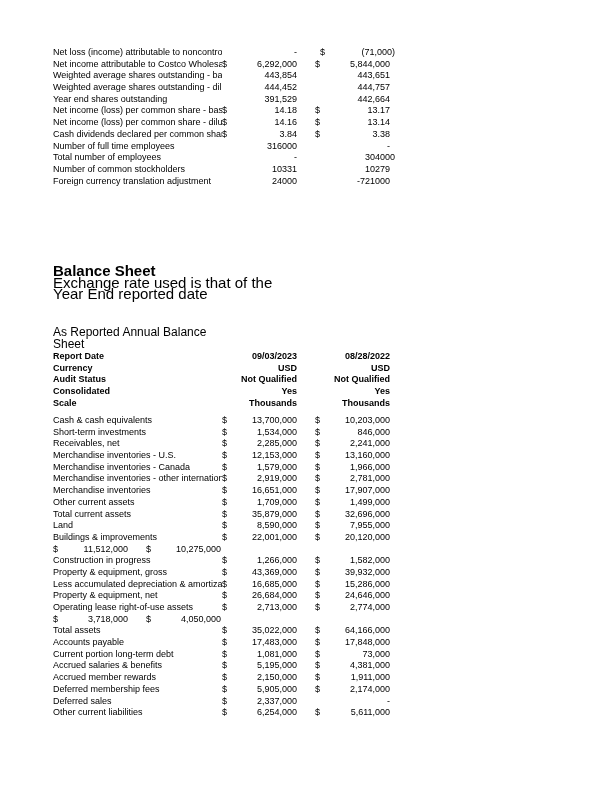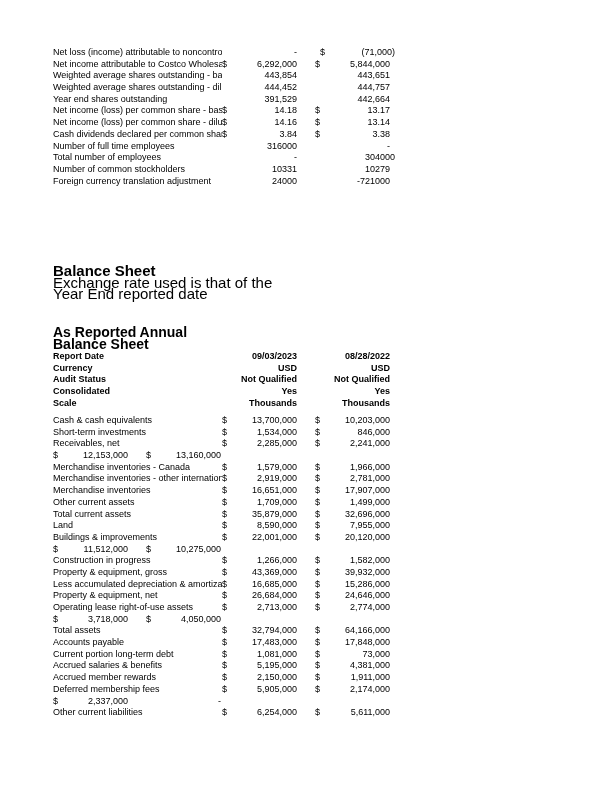--- a/index.html
+++ b/index.html
@@ -79,23 +79,23 @@
     left: 53px;
     font-size: 15px;
     line-height: 11.7px;
     white-space: nowrap;
   }
 
   .hdr-title {
     position: absolute;
     left: 53px;
     width: 165px;
-    font-size: 14px;
+    font-size: 12px;
     line-height: 11.7px;
-    font-weight: bold;
+    font-weight: normal;
   }
 </style>
 </head>
 <body>
 
 <div class="page">
 
   <div class="sheet" id="income-tail" style="top:47px;">
       <div class="row">
         <div class="label">Net loss (income) attributable to noncontrolling interests</div>
@@ -265,20 +265,21 @@
       </div>
       <div class="row">
         <div class="label">Receivables, net</div>
         <div class="cur">$</div>
         <div class="num">2,285,000</div>
         <div class="gap"></div>
         <div class="cur">$</div>
         <div class="num">2,241,000</div>
       </div>
       <div class="row">
+        <div class="label">Merchandise inventories - U.S.</div>
         <div class="cur">$</div>
         <div class="num">12,153,000</div>
         <div class="gap"></div>
         <div class="cur">$</div>
         <div class="num">13,160,000</div>
       </div>
       <div class="row">
         <div class="label">Merchandise inventories - Canada</div>
         <div class="cur">$</div>
         <div class="num">1,579,000</div>
@@ -384,21 +385,21 @@
       <div class="row">
         <div class="cur">$</div>
         <div class="num">3,718,000</div>
         <div class="gap"></div>
         <div class="cur">$</div>
         <div class="num">4,050,000</div>
       </div>
       <div class="row">
         <div class="label">Total assets</div>
         <div class="cur">$</div>
-        <div class="num">32,794,000</div>
+        <div class="num">35,022,000</div>
         <div class="gap"></div>
         <div class="cur">$</div>
         <div class="num">64,166,000</div>
       </div>
       <div class="row">
         <div class="label">Accounts payable</div>
         <div class="cur">$</div>
         <div class="num">17,483,000</div>
         <div class="gap"></div>
         <div class="cur">$</div>
@@ -430,20 +431,21 @@
       </div>
       <div class="row">
         <div class="label">Deferred membership fees</div>
         <div class="cur">$</div>
         <div class="num">5,905,000</div>
         <div class="gap"></div>
         <div class="cur">$</div>
         <div class="num">2,174,000</div>
       </div>
       <div class="row">
+        <div class="label">Deferred sales</div>
         <div class="cur">$</div>
         <div class="num">2,337,000</div>
         <div class="gap"></div>
         <div class="cur"></div>
         <div class="num dash">-</div>
       </div>
       <div class="row">
         <div class="label">Other current liabilities</div>
         <div class="cur">$</div>
         <div class="num">6,254,000</div>

